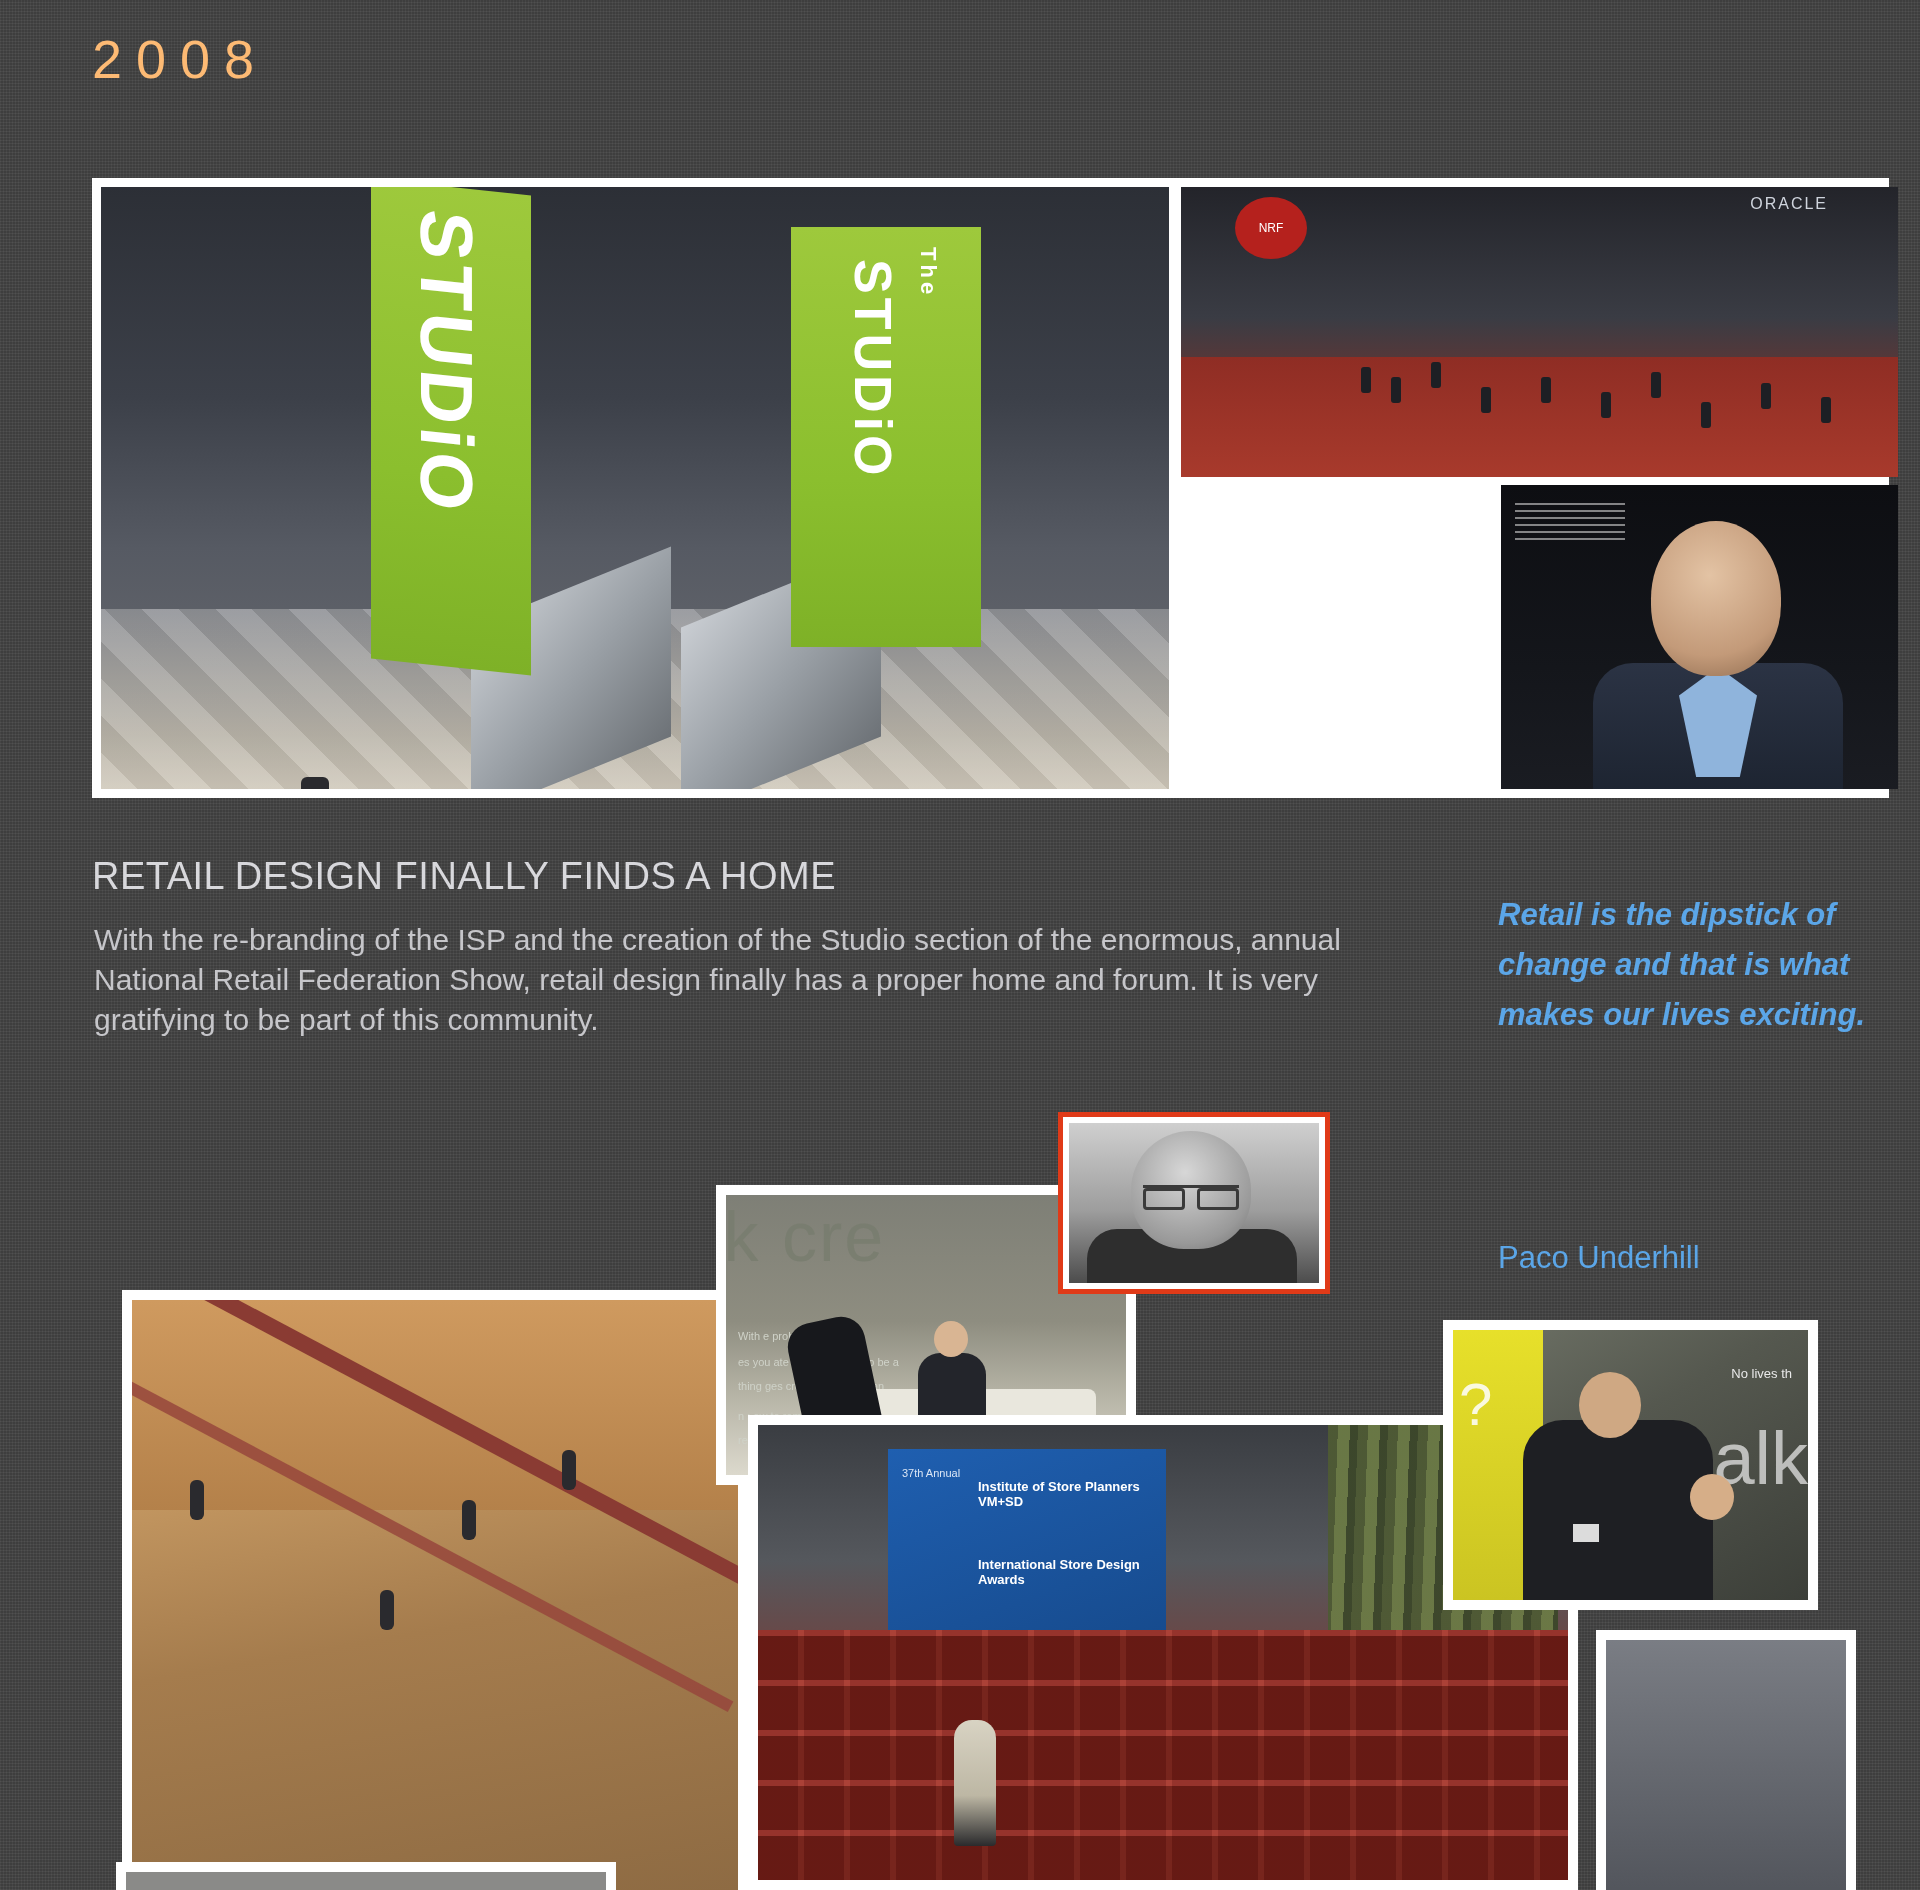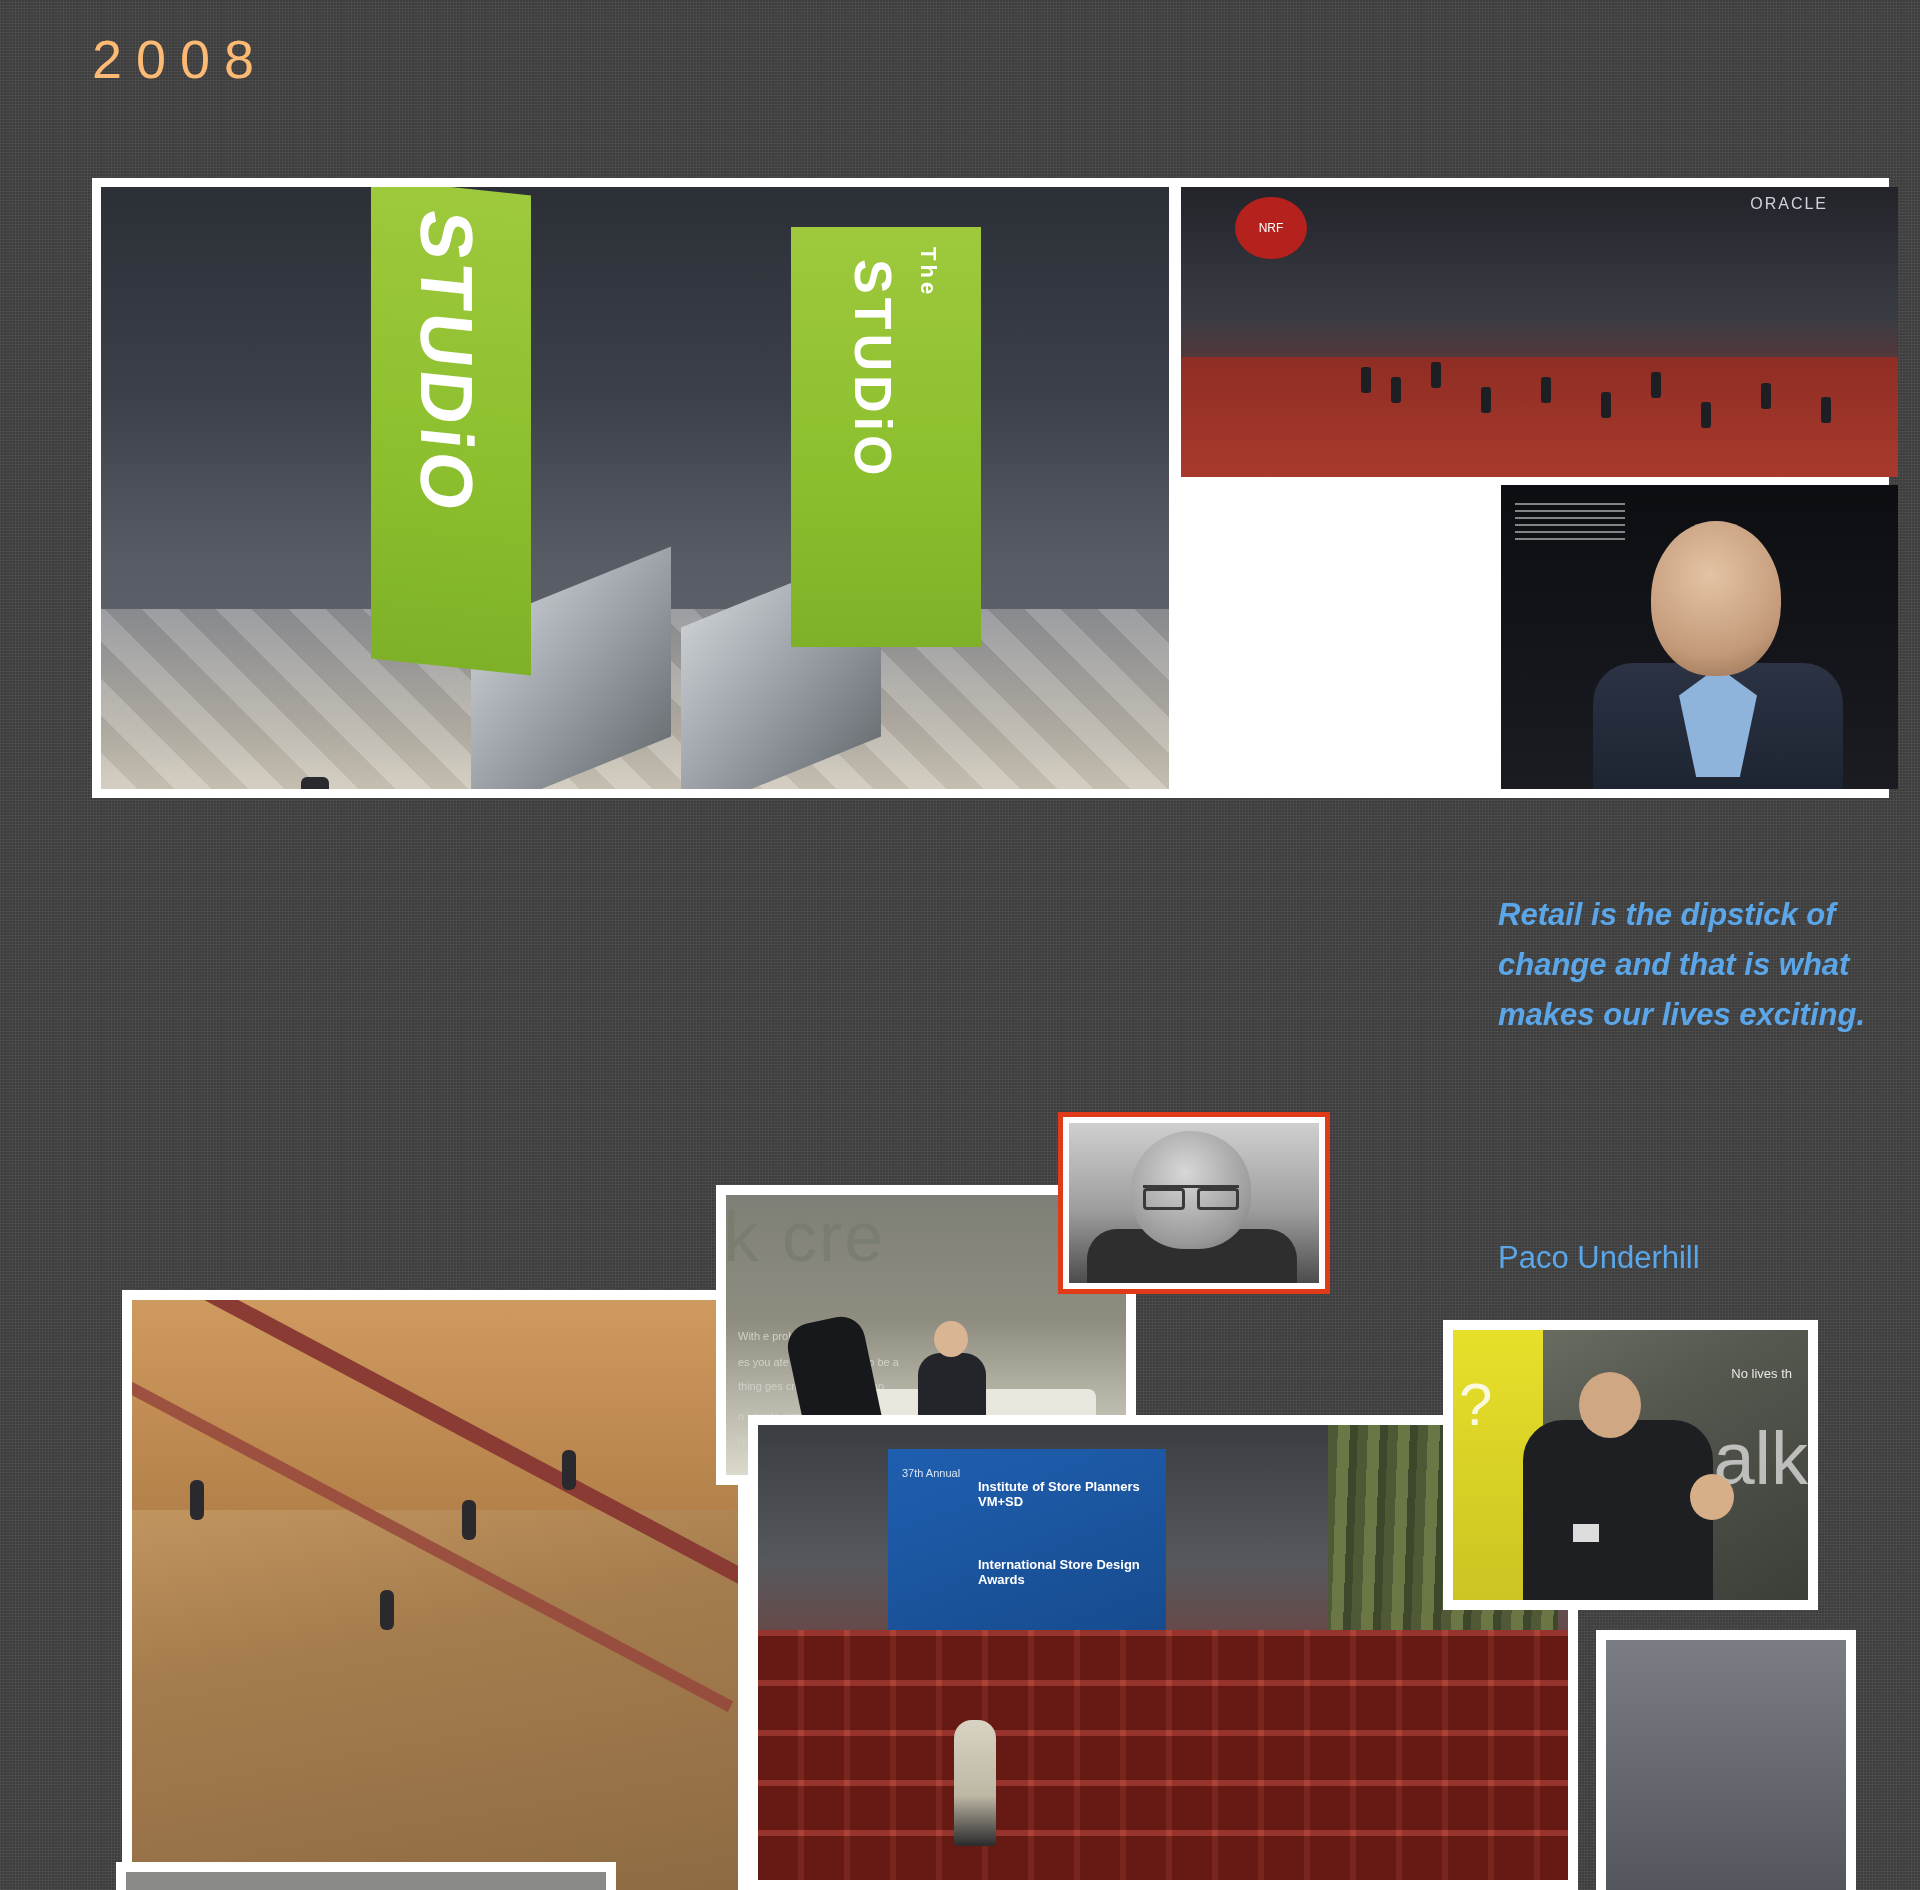--- a/index.html
+++ b/index.html
@@ -409,21 +409,23 @@
       <div class="ph tr-portrait">
         <div class="idtxt"></div>
         <div class="body"></div>
         <div class="shirt"></div>
         <div class="head"></div>
       </div>
 
     </div>
   </div>
 
-
+  <div class="headline">RETAIL DESIGN FINALLY FINDS A HOME</div>
+
+  <div class="bodytext">With the re-branding of the ISP and the creation of the Studio section of the enormous, annual National Retail Federation Show, retail design finally has a proper home and forum. It is very gratifying to be  part of this community.</div>
 
   <div class="quote">Retail is the dipstick of change and that is what makes our lives exciting.</div>
   <div class="quote-author">Paco Underhill</div>
 
   <div class="frame f-stairs">
     <div class="img">
       <div class="ceil"></div>
       <div class="wall"></div>
       <div class="rail"></div>
       <div class="person" style="left:58px; top:180px;"></div>

